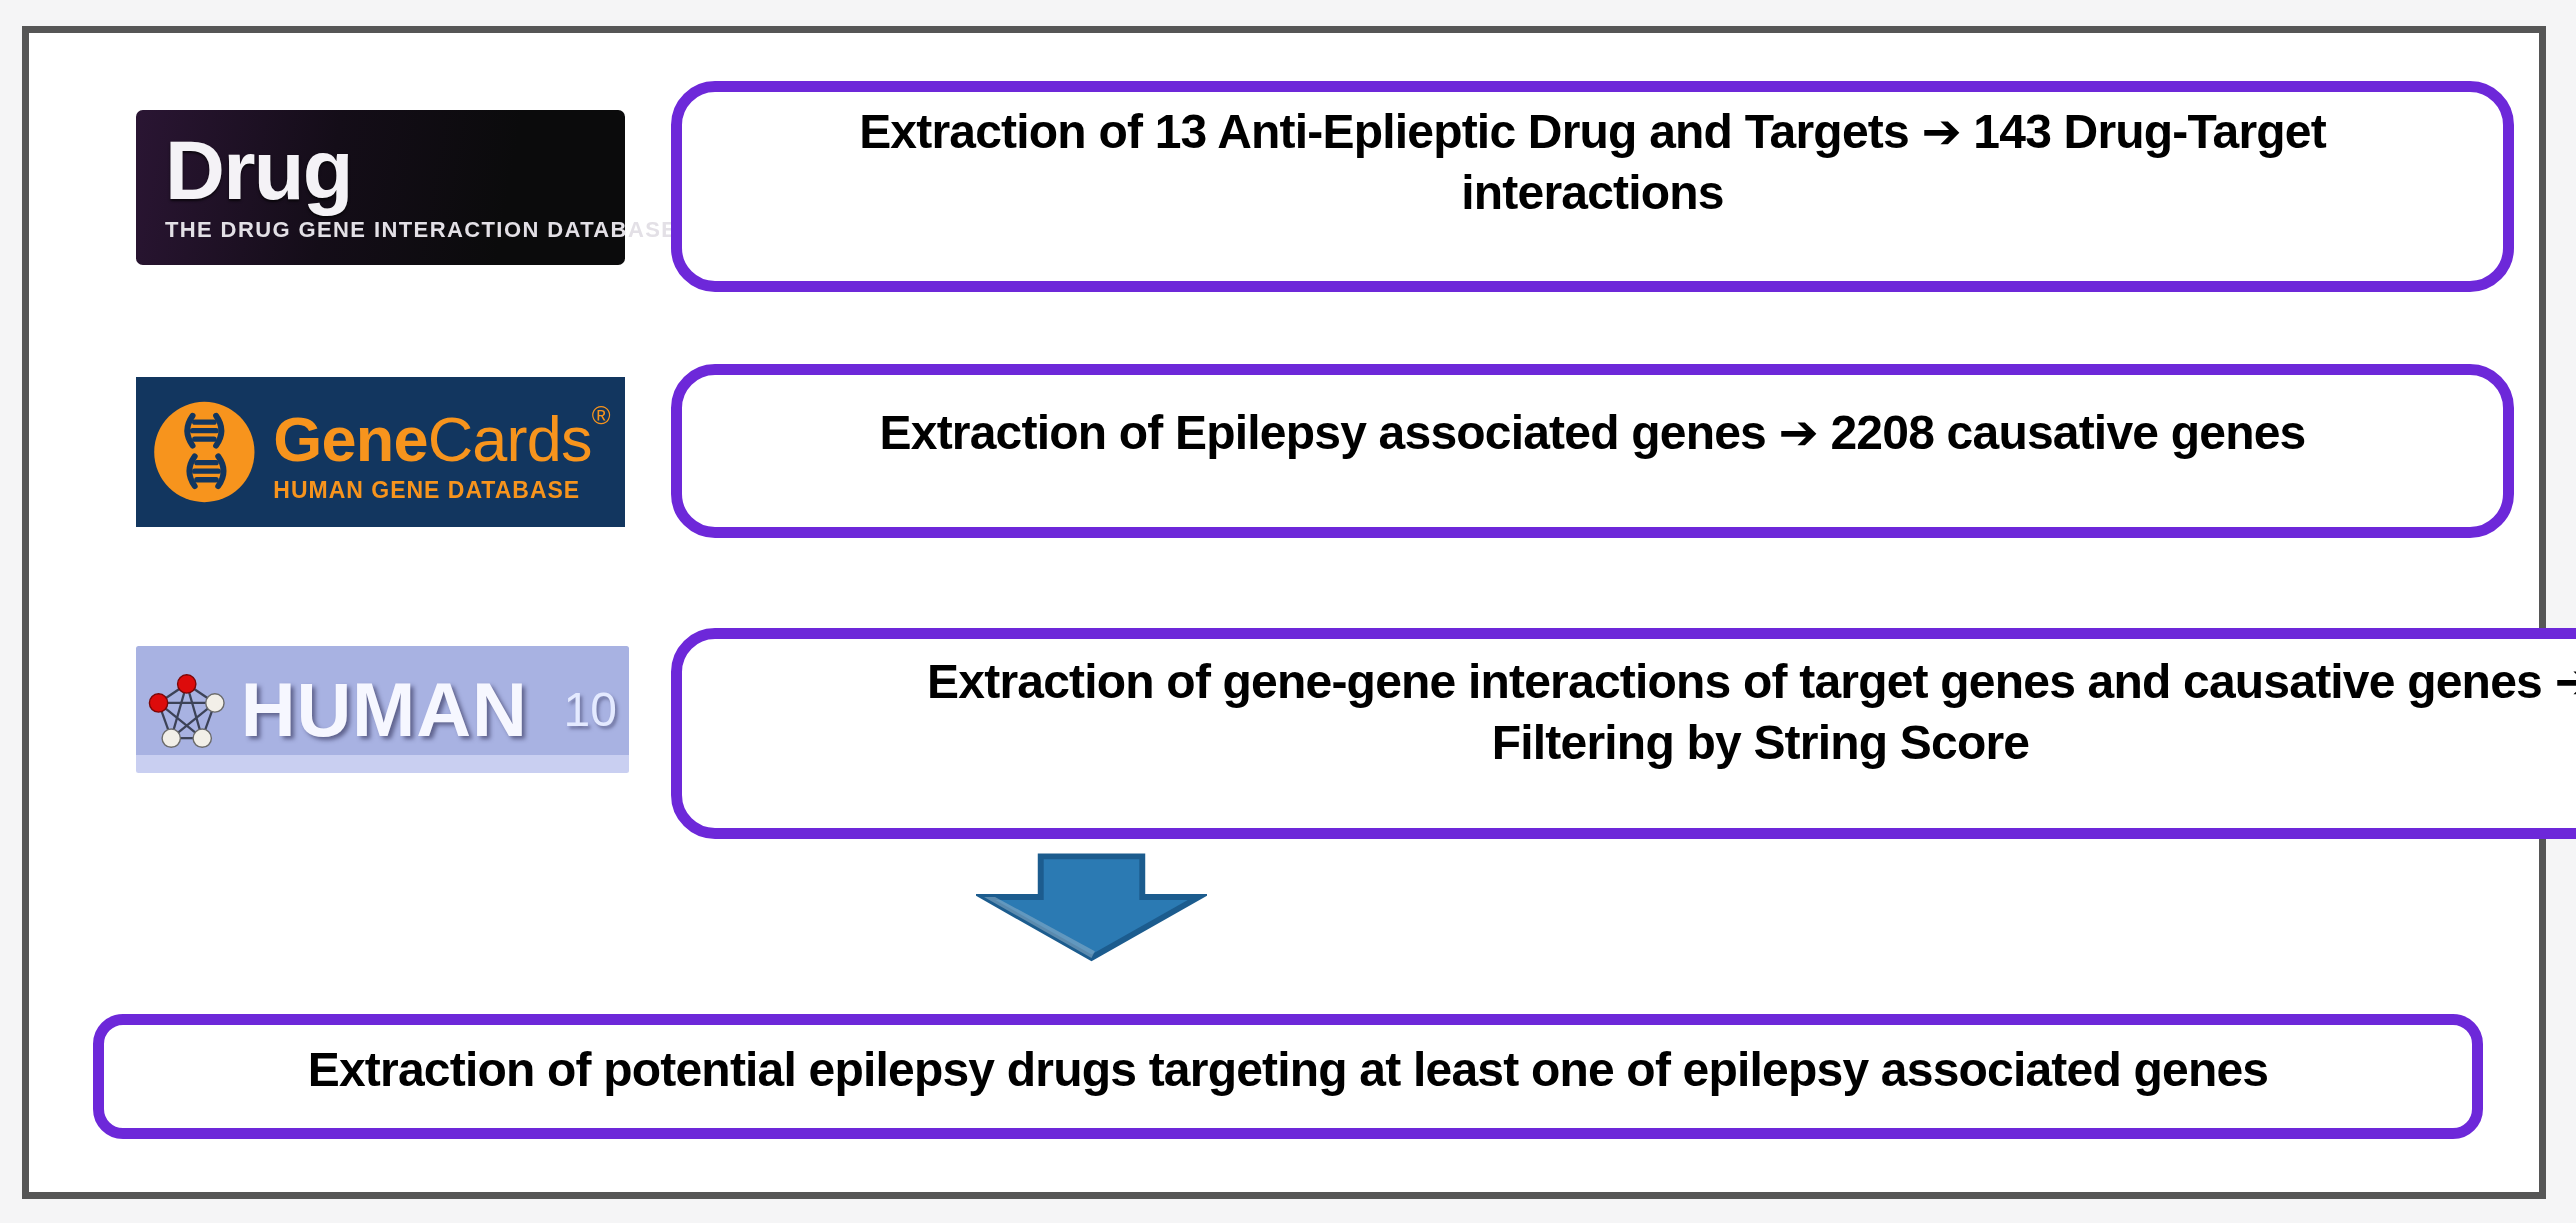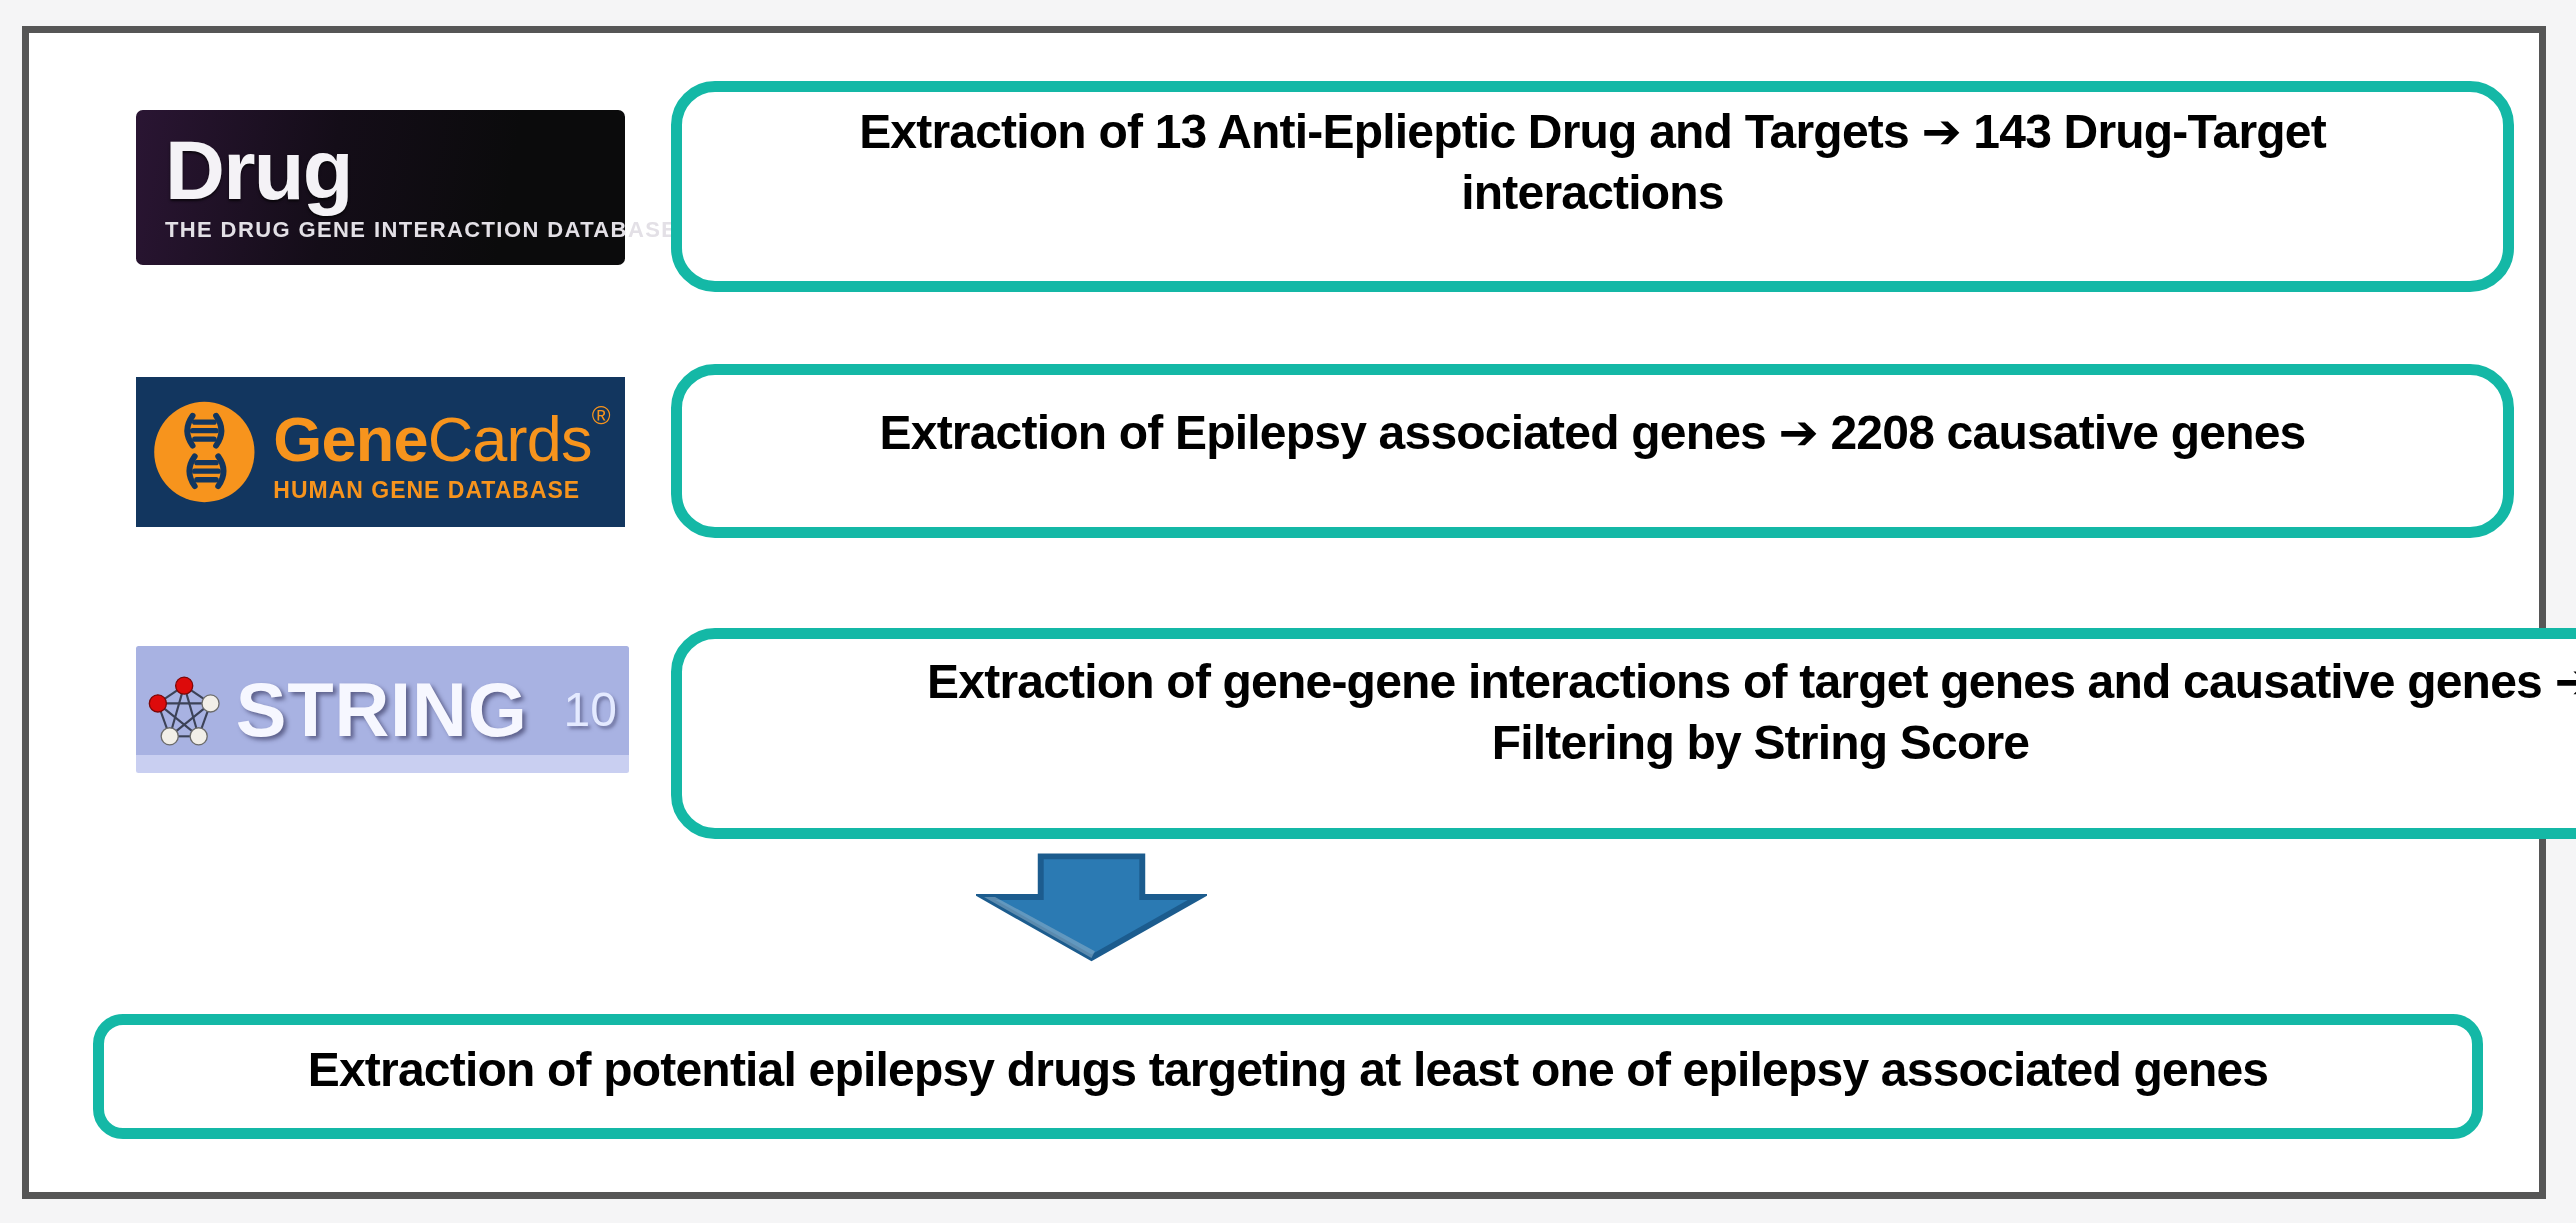--- a/index.html
+++ b/index.html
@@ -49,21 +49,21 @@
     margin-left:15.3px;font-size:76px;font-weight:700;letter-spacing:0.8px;
     color:#f6f7ff;text-shadow:3.4px 3.4px 4.2px rgba(55,55,95,.65);
   }
   .string-version{
     margin-left:36px;font-size:48px;font-weight:500;color:#e4eaff;
     text-shadow:2.5px 2.5px 3.4px rgba(55,55,95,.5);
   }
   
   .step-box{
     position:absolute;box-sizing:border-box;background:#fff;
-    border:11px solid #14b8a6;border-radius:44px;
+    border:11px solid #6d28d9;border-radius:44px;
     display:flex;align-items:center;justify-content:center;
   }
   .box-1{left:671px;top:81px;width:1843px;height:211px;padding-bottom:47px;}
   .box-2{left:671px;top:364px;width:1843px;height:174px;padding-bottom:36px;}
   .box-3{left:671px;top:628px;width:2179px;height:211px;padding-bottom:42px;}
   .result-box{left:93px;top:1014px;width:2390px;height:125px;border-radius:30px;padding-bottom:12px;}
   .step-text{
     font-size:48px;line-height:1.27;font-weight:700;letter-spacing:-0.8px;
     color:#000;text-align:center;max-width:1717px;
   }
@@ -135,21 +135,21 @@
         <line x1="95" y1="45" x2="33" y2="95"></line>
         <line x1="95" y1="45" x2="77" y2="95"></line>
         <line x1="33" y1="95" x2="77" y2="95"></line>
       </g>
       <circle cx="55" cy="18" r="13" fill="#dd0b0b" stroke="#7c0707" stroke-width="2"></circle>
       <circle cx="15" cy="45" r="13" fill="#dd0b0b" stroke="#7c0707" stroke-width="2"></circle>
       <circle cx="95" cy="45" r="13" fill="#f2efe8" stroke="#6b6b6b" stroke-width="2"></circle>
       <circle cx="33" cy="95" r="13" fill="#f2efe8" stroke="#6b6b6b" stroke-width="2"></circle>
       <circle cx="77" cy="95" r="13" fill="#f2efe8" stroke="#6b6b6b" stroke-width="2"></circle>
     </svg>
-    <span class="string-title">STRING</span>
+    <span class="string-title">HUMAN</span>
     <span class="string-version">10</span>
   </div>
   <div class="step-box box-3">
     <div class="step-text">Extraction of gene-gene interactions of target genes and  causative genes ➔ Filtering by String Score</div>
   </div>
 
   <svg class="down-arrow" viewBox="0 0 272 130">
     <path d="M76,4 L196,4 L196,52 L263,52 L136,124 L9,52 L76,52 Z" fill="#2b7ab3" stroke="#1c5c8e" stroke-width="7" stroke-linejoin="miter"></path>
     <path d="M9,52 L136,124 L140,116 L22,52 Z" fill="#8fb0c8" opacity="0.55"></path>
   </svg>

